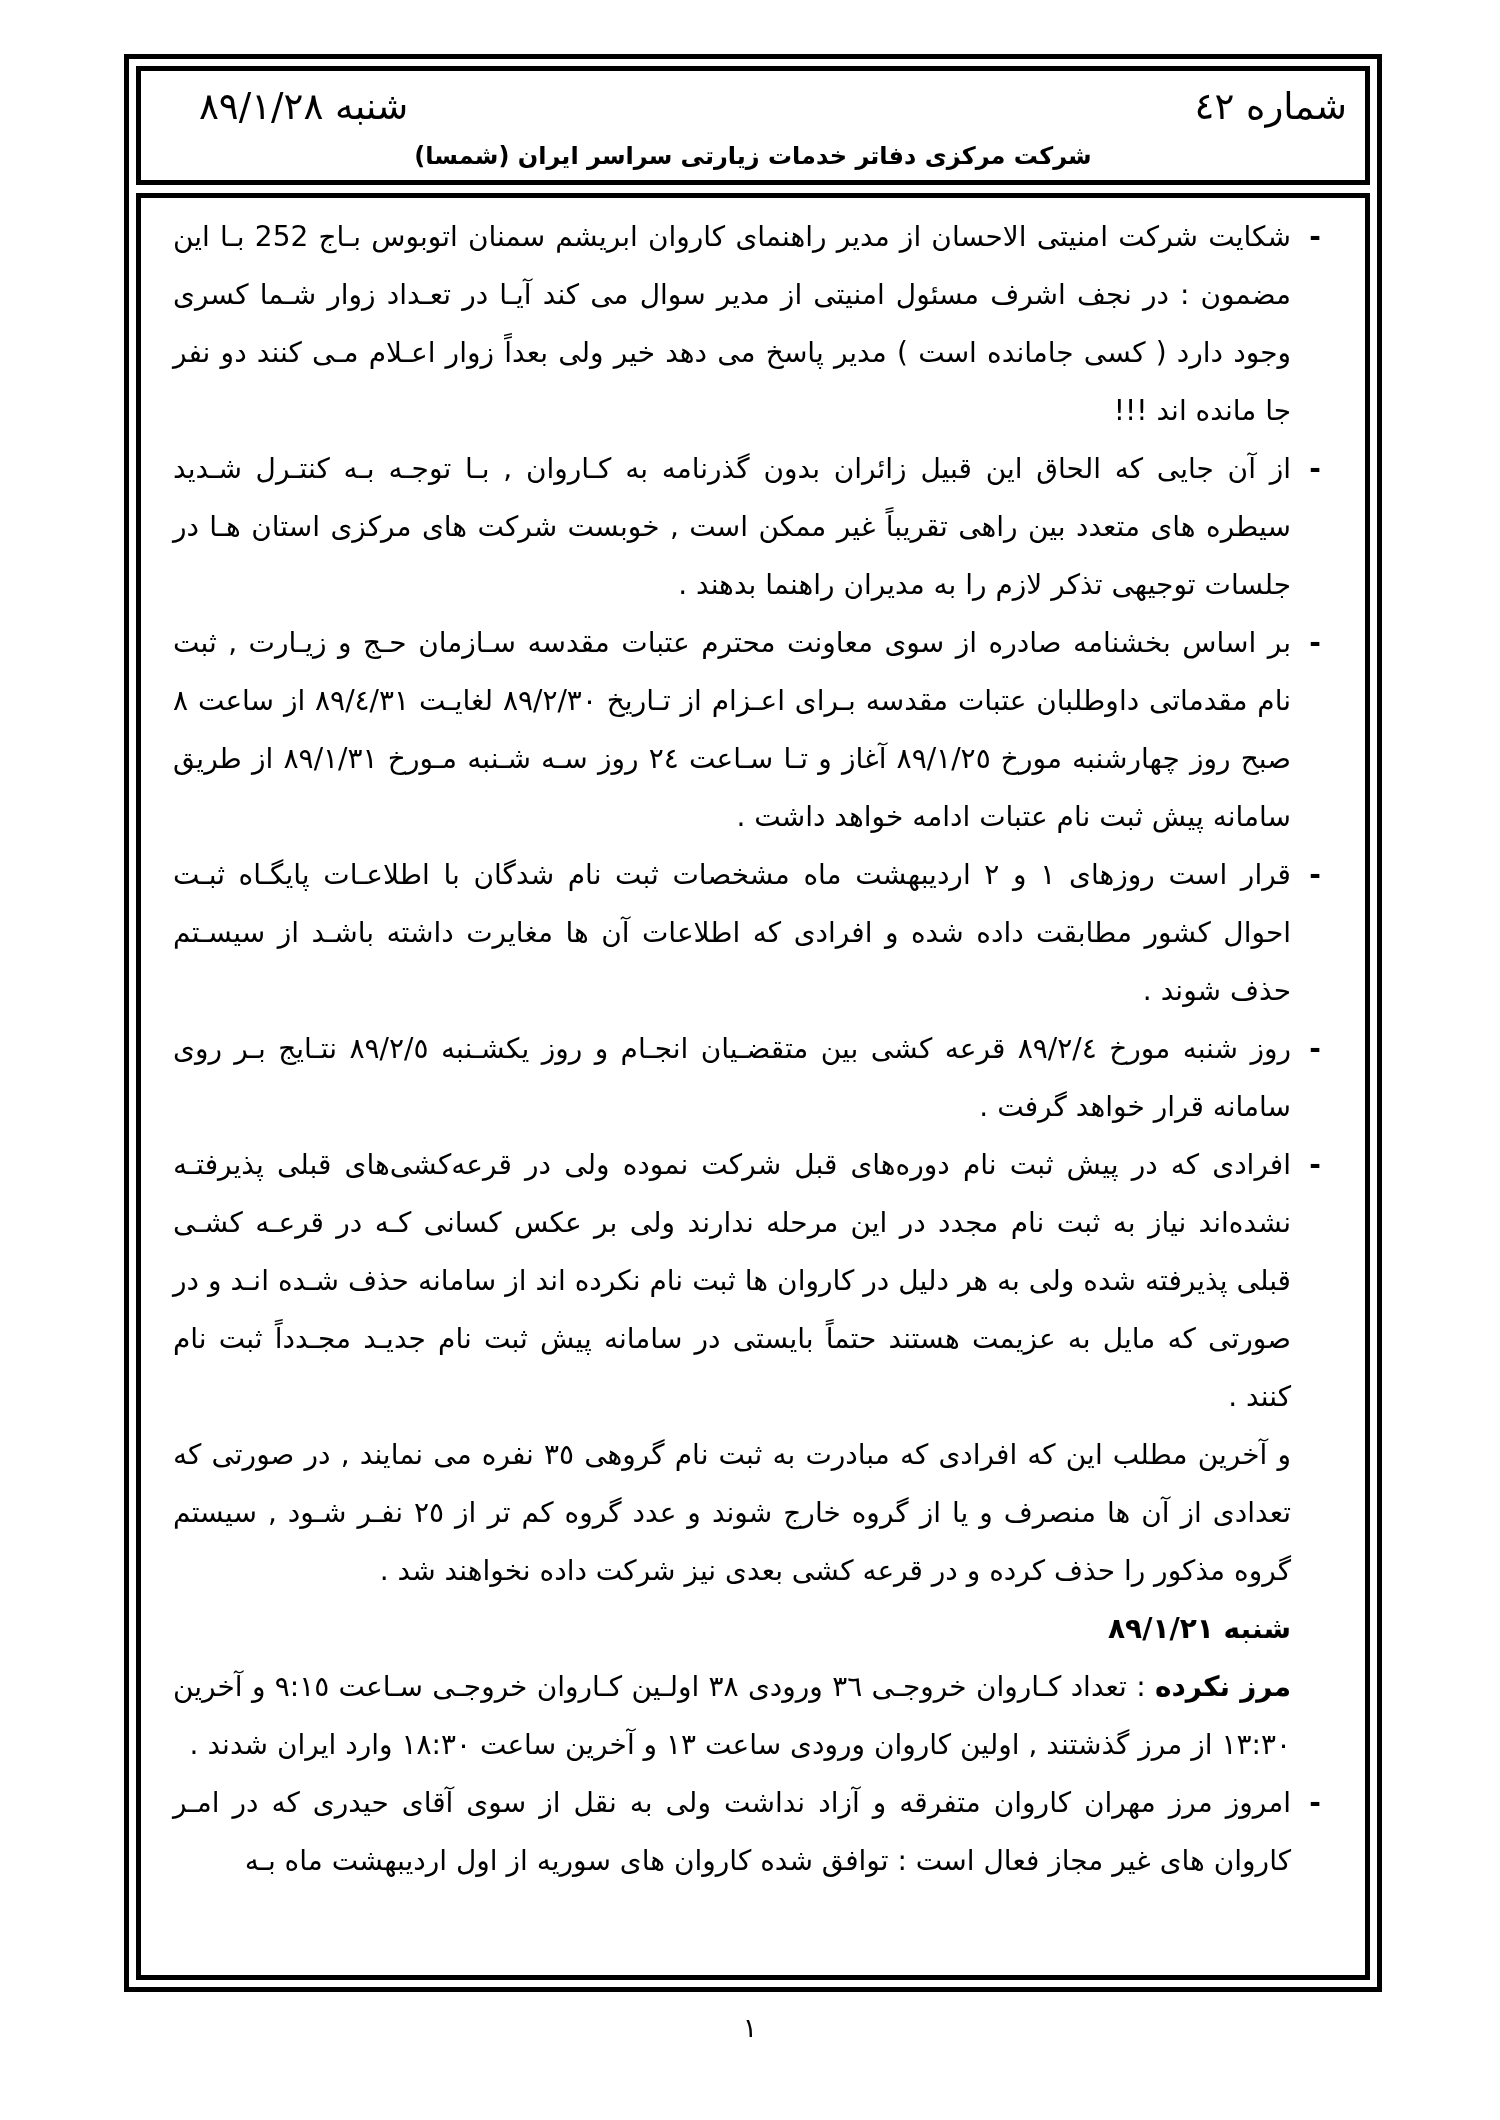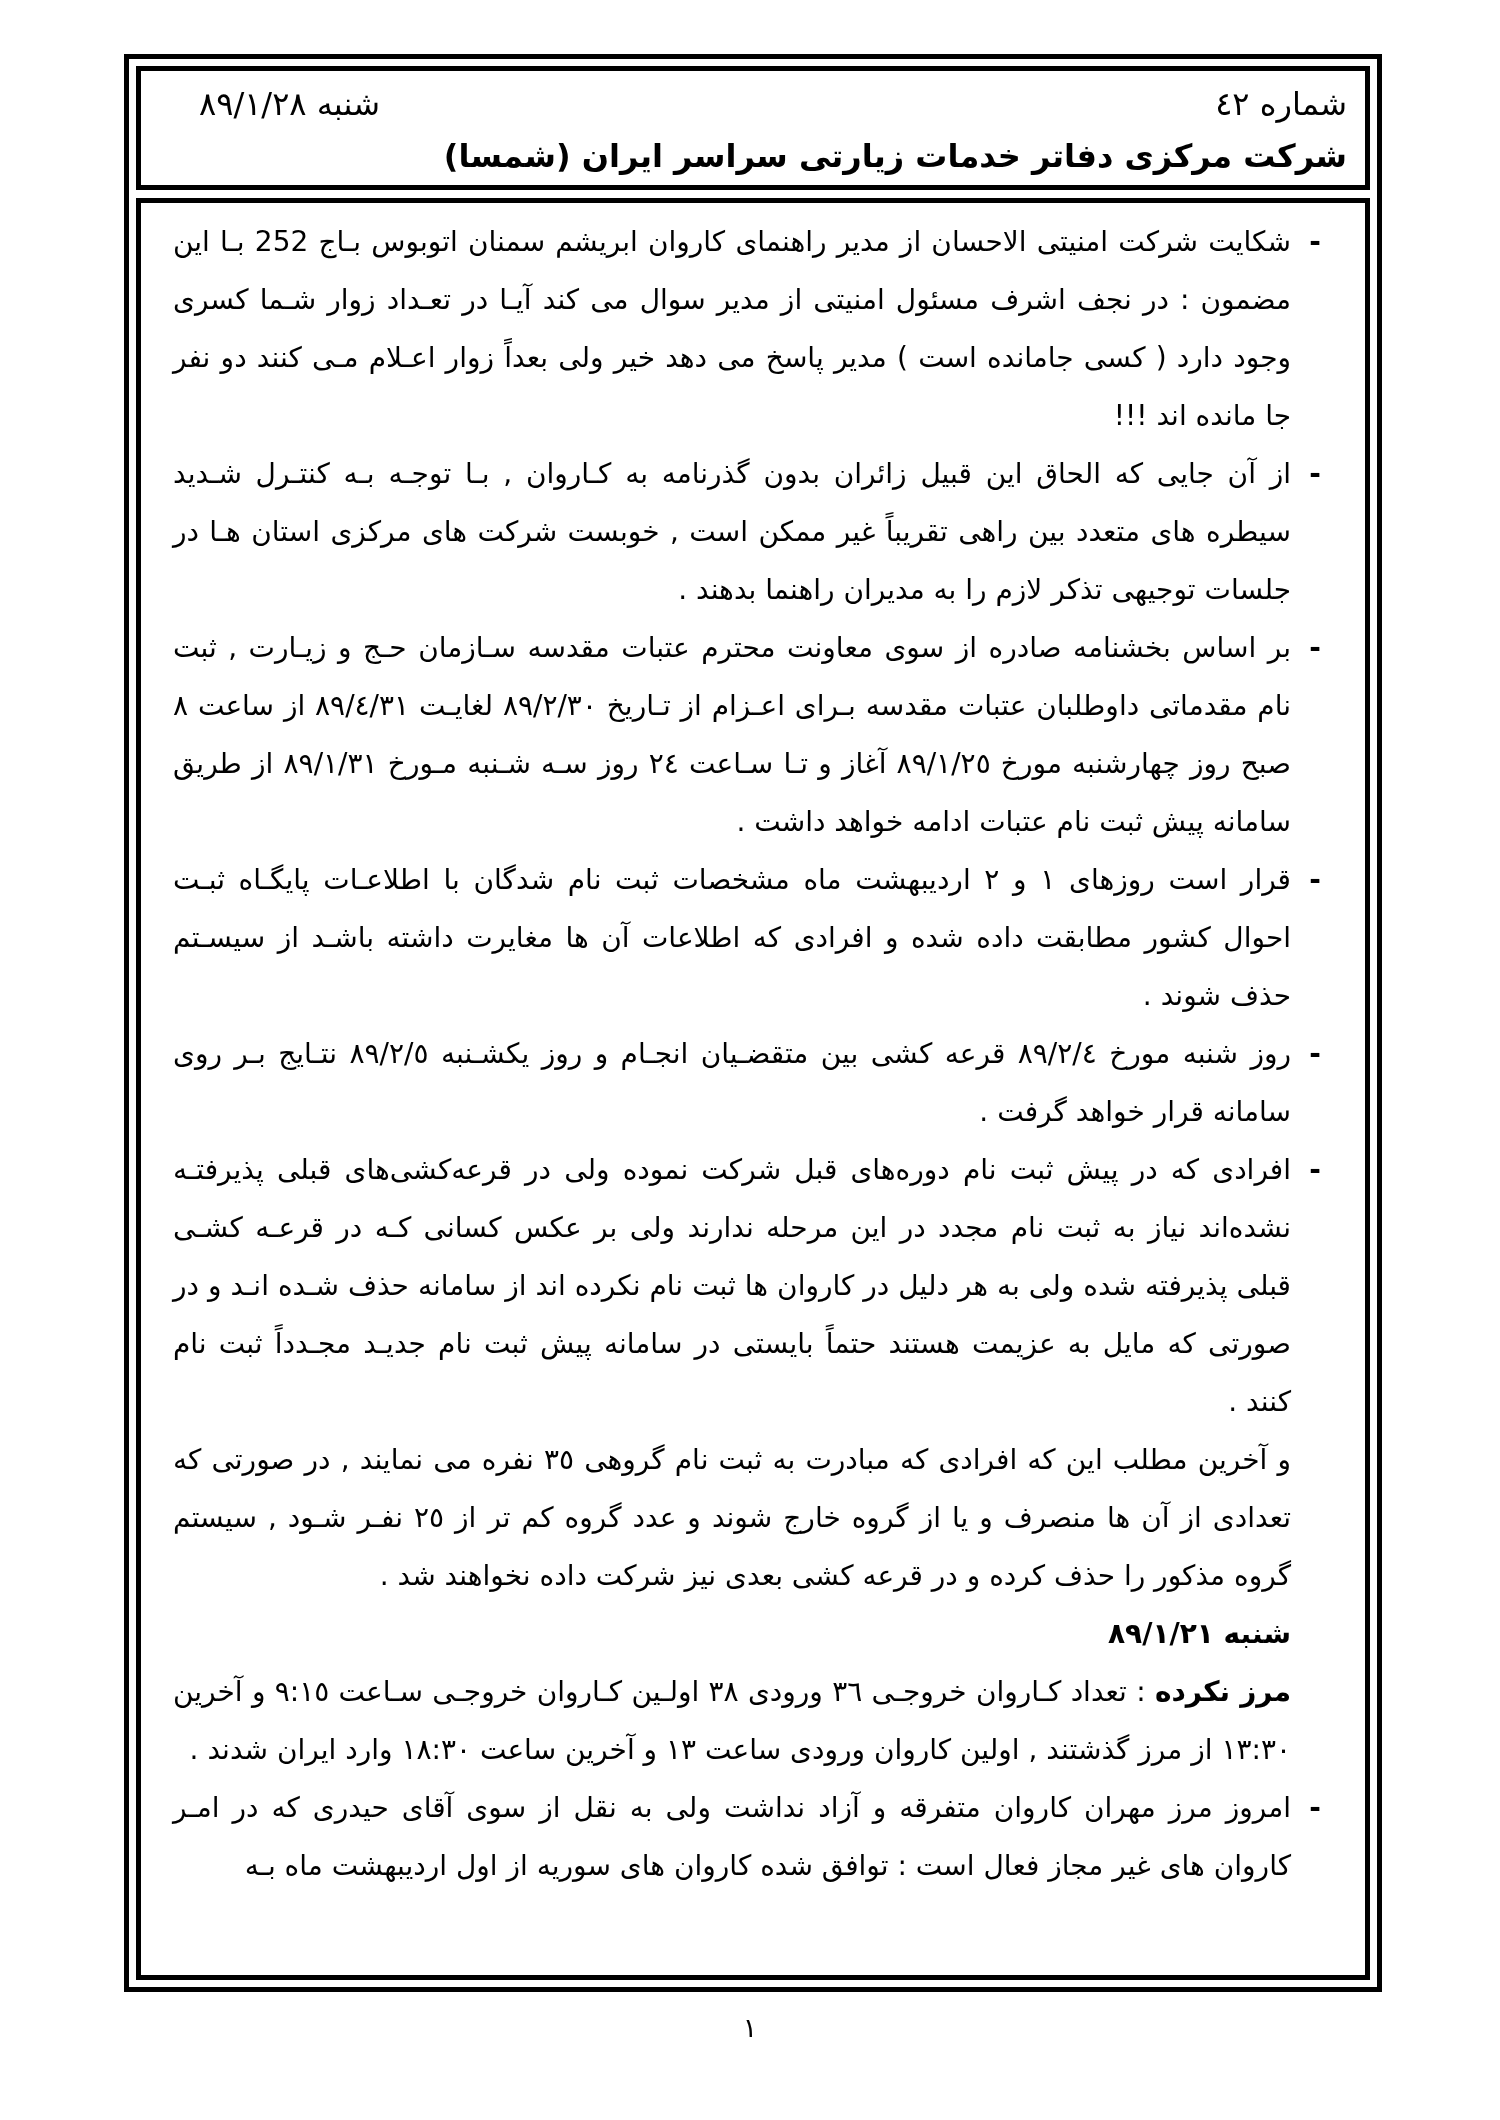--- a/index.html
+++ b/index.html
@@ -33,34 +33,35 @@
     box-sizing: border-box;
     padding: 14px 18px 10px 18px;
     flex: 0 0 auto;
   }
   .header-row {
     display: flex;
     align-items: baseline;
     justify-content: space-between;
   }
   .issue-number, .report-date {
-    font-size: 32px;
+    font-size: 37px;
     white-space: nowrap;
   }
   .issue-number { margin-left: 26px; }
   .report-date { margin-left: 40px; letter-spacing: 1px; }
   .report-title {
     font-size: 37px;
     font-weight: bold;
     text-align: center;
     flex: 1;
   }
   .company-name {
     margin-top: 14px;
-    font-size: 32px;
+    text-align: center;
+    font-size: 24px;
     font-weight: bold;
   }
   .body-box {
     margin: 4px 7px 7px 7px;
     border: 5px solid #000;
     box-sizing: border-box;
     flex: 1 1 auto;
     padding: 10px 26px 0 32px;
     overflow: hidden;
   }

